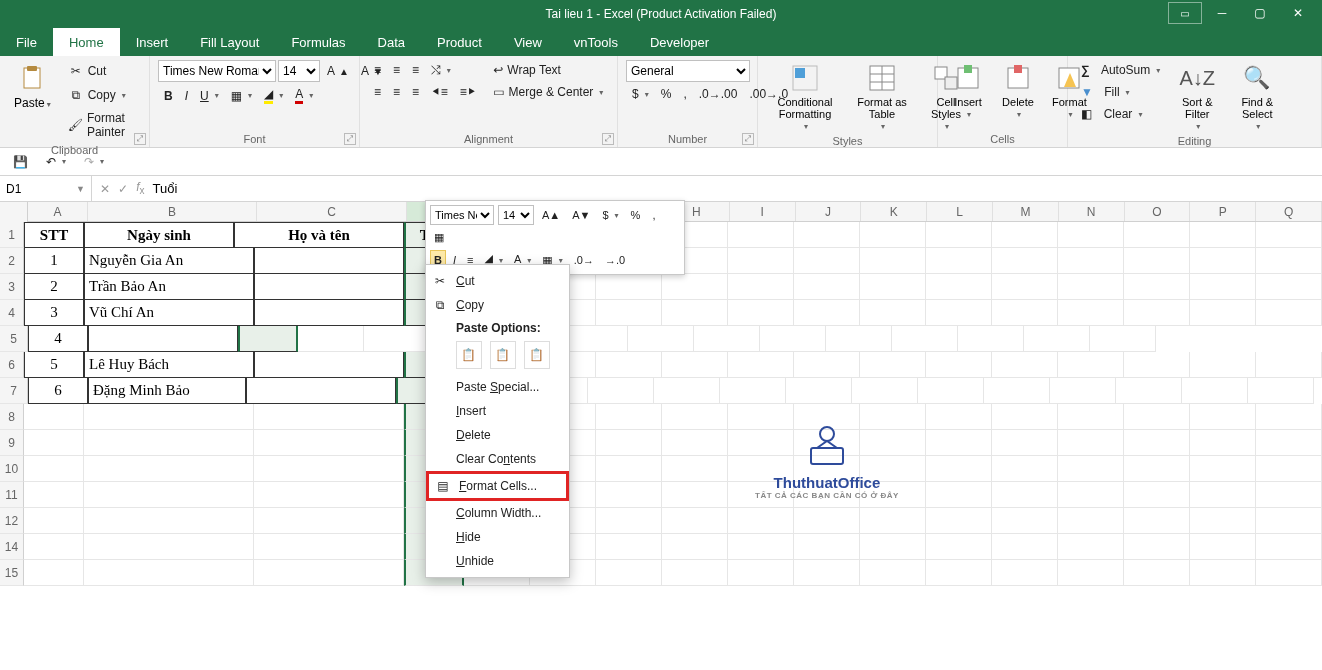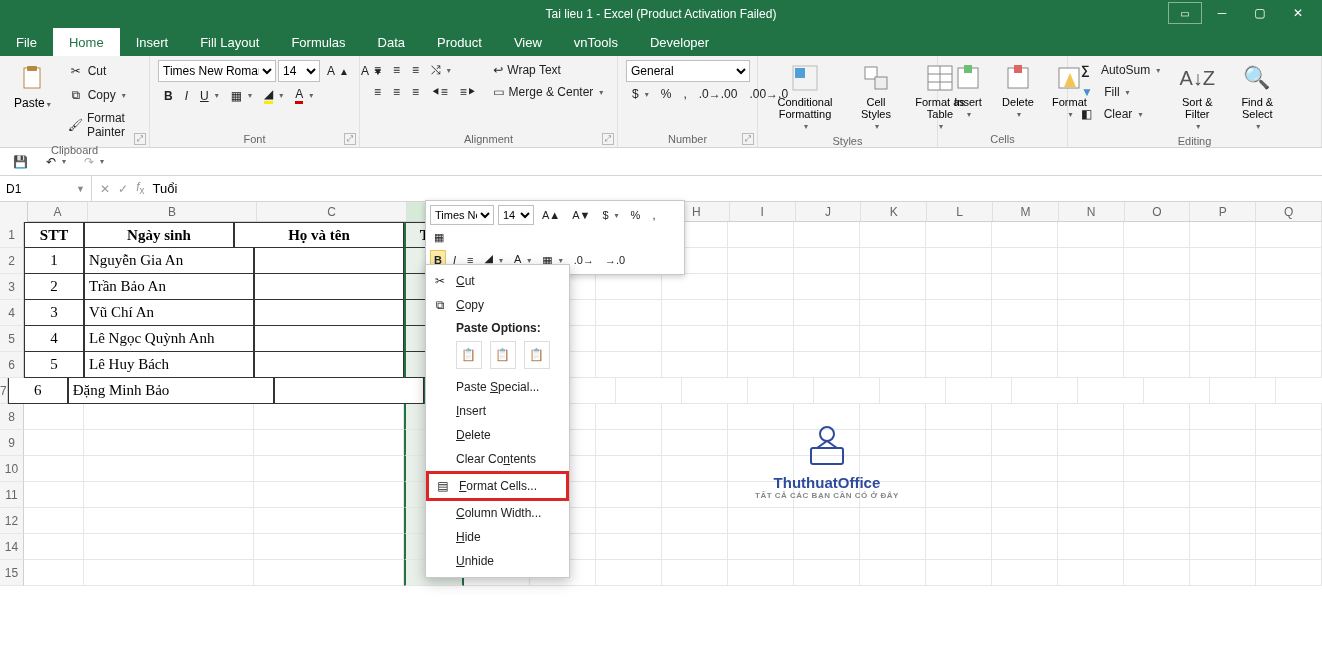--- a/index.html
+++ b/index.html
@@ -210,36 +210,36 @@
             <svg width="28" height="28">
               <rect x="2" y="2" width="24" height="24" fill="none" stroke="#bbb"></rect>
               <rect x="4" y="4" width="10" height="10" fill="#4f9fd8"></rect>
             </svg>
           </div>
           <span style="font-size:11px;text-align:center;width:66px">Conditional Formatting</span>
         </div>
       <div class="bigbtn drop">
           <div class="big">
             <svg width="28" height="28">
-              <rect x="3" y="3" width="12" height="12" fill="#fff" stroke="#888"></rect>
-              <rect x="13" y="13" width="12" height="12" fill="#eee" stroke="#888"></rect>
-            </svg>
-          </div>
-          <span style="font-size:11px;text-align:center;width:40px">Cell Styles</span>
-        </div>
-      <div class="bigbtn drop">
-          <div class="big">
-            <svg width="28" height="28">
               <rect x="2" y="2" width="24" height="24" fill="#fff" stroke="#888"></rect>
               <line x1="2" y1="10" x2="26" y2="10" stroke="#888"></line>
               <line x1="2" y1="18" x2="26" y2="18" stroke="#888"></line>
               <line x1="14" y1="2" x2="14" y2="26" stroke="#888"></line>
             </svg>
           </div>
           <span style="font-size:11px;text-align:center;width:52px">Format as Table</span>
+        </div>
+      <div class="bigbtn drop">
+          <div class="big">
+            <svg width="28" height="28">
+              <rect x="3" y="3" width="12" height="12" fill="#fff" stroke="#888"></rect>
+              <rect x="13" y="13" width="12" height="12" fill="#eee" stroke="#888"></rect>
+            </svg>
+          </div>
+          <span style="font-size:11px;text-align:center;width:40px">Cell Styles</span>
         </div>
     </div>
     <div class="group-label">Styles</div>
   </div>
 
   <div class="group" style="width:130px">
     <div class="group-body">
       <div class="bigbtn drop">
           <div class="big">
             <svg width="26" height="26">
@@ -425,21 +425,20 @@
           <div class="cell" style="width:66px"></div>
           <div class="cell" style="width:66px"></div>
           <div class="cell" style="width:66px"></div>
           <div class="cell" style="width:66px"></div>
         </div>
       </div>
       <div class="row bordered">
         <div class="rowh">5</div>
         <div class="cells">
           <div class="cell b center" style="width:60px">4</div>
-          <div class="cell b" style="width:170px">Lê Ngọc Quỳnh Anh</div>
           <div class="cell b" style="width:150px"></div>
           <div class="cell b col-D-sel" style="width:60px"></div>
           <div class="cell" style="width:66px"></div>
           <div class="cell" style="width:66px"></div>
           <div class="cell" style="width:66px"></div>
           <div class="cell" style="width:66px"></div>
           <div class="cell" style="width:66px"></div>
           <div class="cell" style="width:66px"></div>
           <div class="cell" style="width:66px"></div>
           <div class="cell" style="width:66px"></div>
@@ -469,21 +468,21 @@
           <div class="cell" style="width:66px"></div>
           <div class="cell" style="width:66px"></div>
           <div class="cell" style="width:66px"></div>
           <div class="cell" style="width:66px"></div>
         </div>
       </div>
       <div class="row bordered">
         <div class="rowh">7</div>
         <div class="cells">
           <div class="cell b center" style="width:60px">6</div>
-          <div class="cell b" style="width:206px">Đặng Minh Bảo</div>
+          <div class="cell b" style="width:158px">Đặng Minh Bảo</div>
           <div class="cell b" style="width:150px"></div>
           <div class="cell b col-D-sel" style="width:60px"></div>
           <div class="cell" style="width:66px"></div>
           <div class="cell" style="width:66px"></div>
           <div class="cell" style="width:66px"></div>
           <div class="cell" style="width:66px"></div>
           <div class="cell" style="width:66px"></div>
           <div class="cell" style="width:66px"></div>
           <div class="cell" style="width:66px"></div>
           <div class="cell" style="width:66px"></div>

